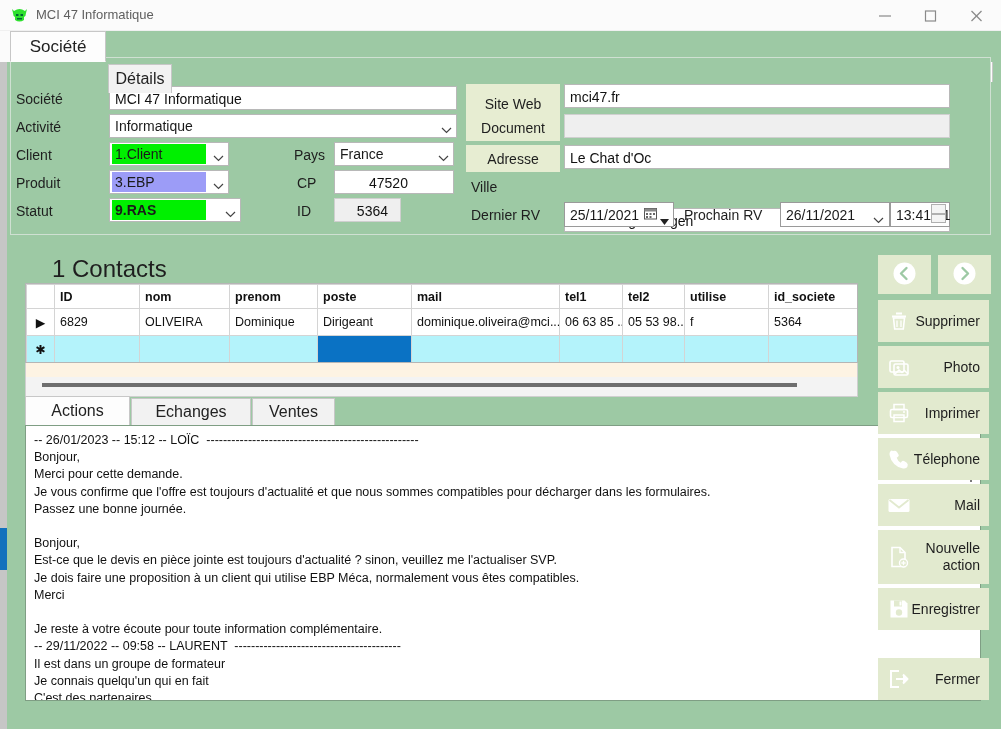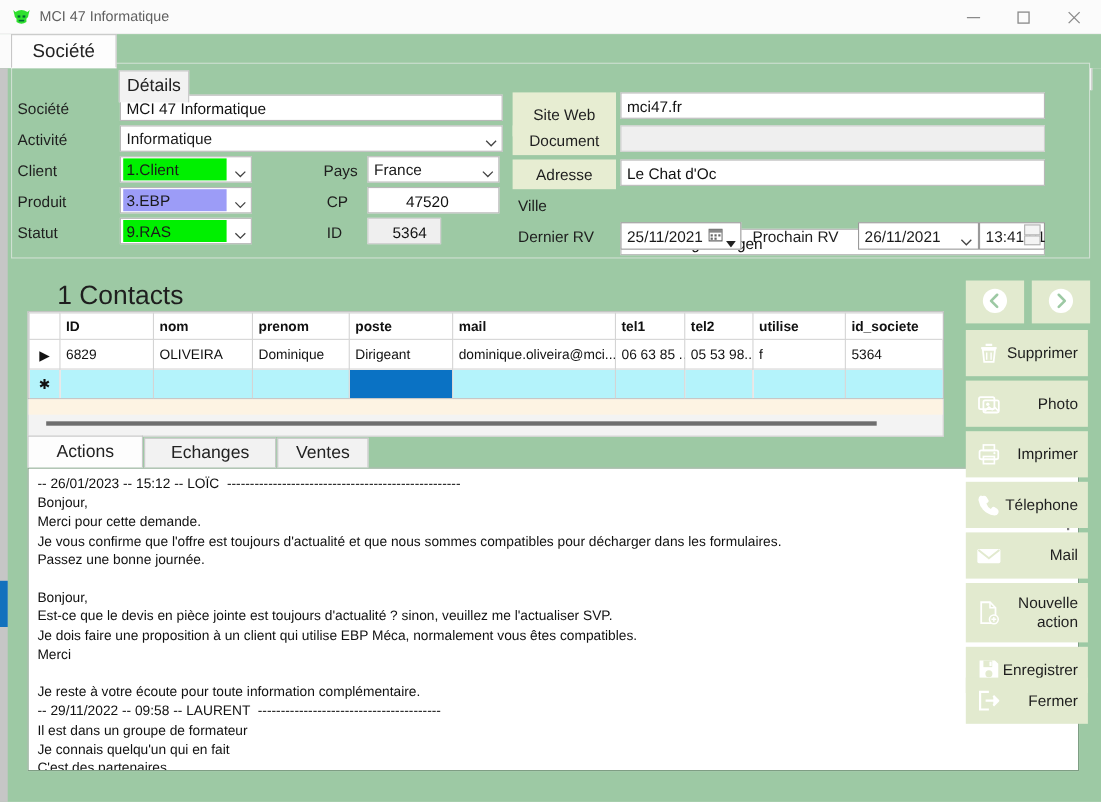--- a/index.html
+++ b/index.html
@@ -183,21 +183,21 @@
 
       <div class="combo hilite-purple" style="left:98px; top:112px; width:120px;">
         <span class="val" style="width:94px;">3.EBP</span>
         <span class="arw">
           <svg width="11" height="7" viewBox="0 0 11 7">
               <polyline points="1,1 5.5,5.5 10,1" fill="none" stroke="#444" stroke-width="1.2"></polyline>
             </svg>
         </span>
       </div>
 
-      <div class="combo hilite-green" style="left:98px; top:140px; width:120px;">
+      <div class="combo hilite-green" style="left:98px; top:140px; width:132px;font-weight:bold;">
         <span class="val" style="width:94px;">9.RAS</span>
         <span class="arw">
           <svg width="11" height="7" viewBox="0 0 11 7">
               <polyline points="1,1 5.5,5.5 10,1" fill="none" stroke="#444" stroke-width="1.2"></polyline>
             </svg>
         </span>
       </div>
 
       <div class="lbl" style="left:283px; top:89px;">Pays</div>
       <div class="combo" style="left:323px; top:84px; width:120px;">
@@ -475,21 +475,21 @@
       <svg width="26" height="26" viewBox="0 0 26 26">
           <path d="M4.5 4.5 h14 l3 3 v14 h-17 Z" fill="#fff"></path>
           <rect x="8" y="4.5" width="8" height="6" fill="#e2eacf"></rect>
           <rect x="13.5" y="5.5" width="2" height="4" fill="#fff"></rect>
           <circle cx="13" cy="16.5" r="3.2" fill="#e2eacf"></circle>
         </svg>
     </span>
     <span class="cap">Enregistrer</span>
   </div>
 
-  <div class="abtn" style="top:616px; height:42px;padding-left:11px;">
+  <div class="abtn" style="top:658px; height:42px;padding-left:11px;">
     <span class="ico">
       <svg width="26" height="26" viewBox="0 0 26 26">
           <path d="M13 5 h-8 v16 h8" fill="none" stroke="#fff" stroke-width="2"></path>
           <line x1="10" y1="13" x2="21" y2="13" stroke="#fff" stroke-width="2"></line>
           <polyline points="17,8.5 21.5,13 17,17.5" fill="#fff" stroke="#fff" stroke-width="2" stroke-linejoin="round"></polyline>
         </svg>
     </span>
     <span class="cap">Fermer</span>
   </div>
 

